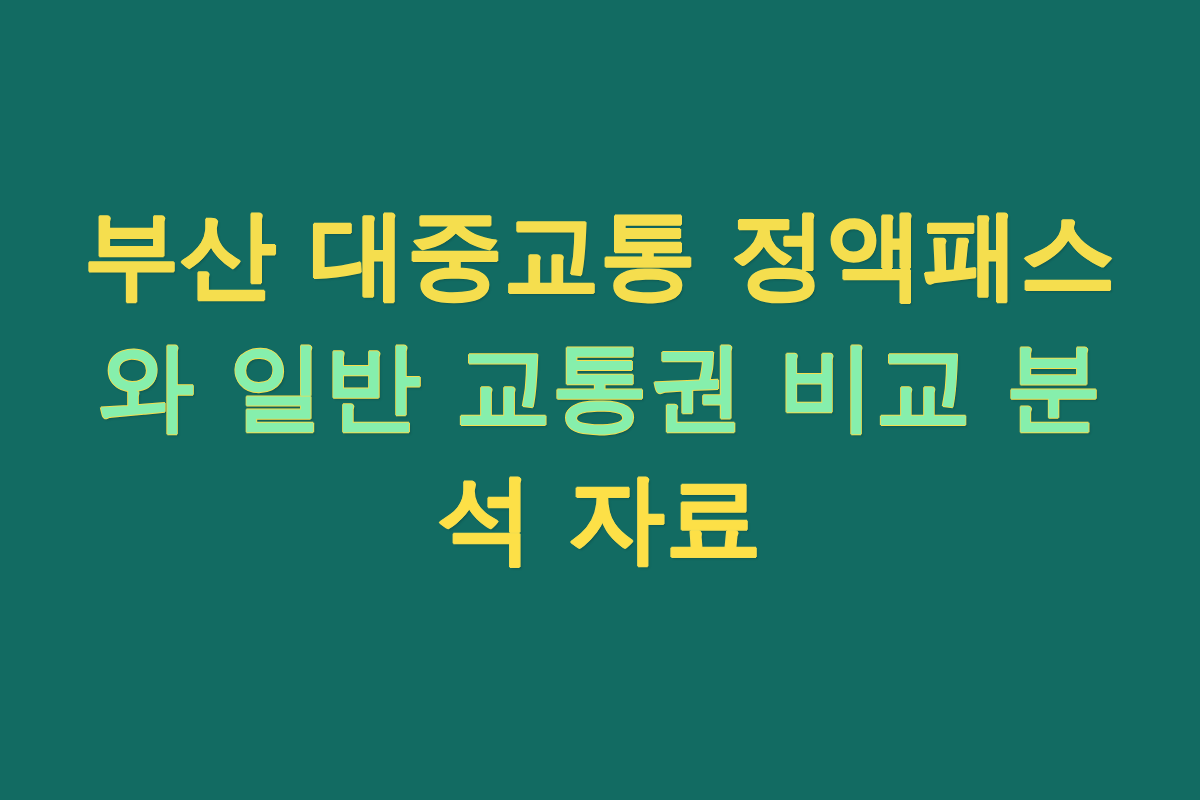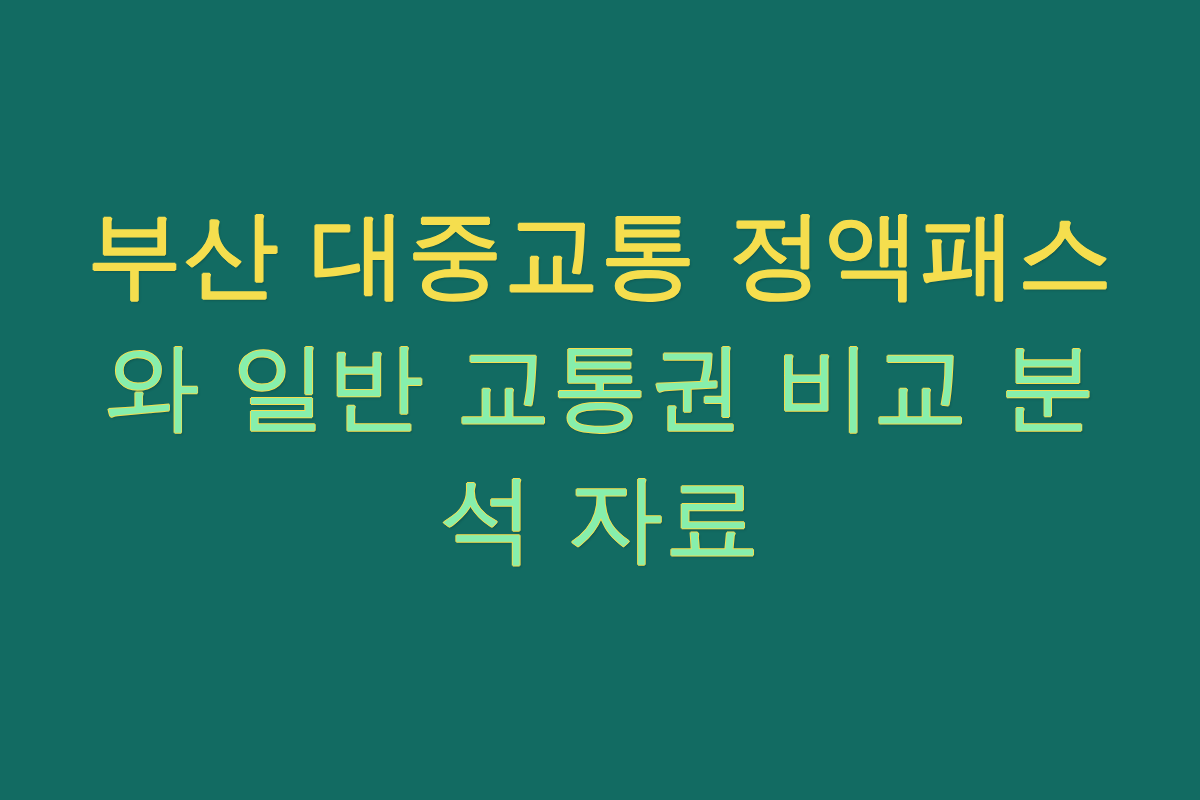--- a/index.html
+++ b/index.html
@@ -41,21 +41,21 @@
     row-gap: 0;
   }
 
   .headline-line {
     display: block;
     width: 100%;
     color: #f5de4e;
     font-family: "DejaVu Sans", "Liberation Sans", sans-serif;
     font-size: 96px;
     line-height: 132px;
-    font-weight: 400;
+    font-weight: 700;
     letter-spacing: 0.5px;
     white-space: pre;
     text-align: center;
     
     text-shadow:
        0.9px 0 0 #f5de4e,
       -0.9px 0 0 #f5de4e,
        0 0.9px 0 #f5de4e,
        0 -0.9px 0 #f5de4e,
        1.6px 1.6px 2.2px rgba(0, 0, 0, 0.16);
@@ -86,16 +86,16 @@
 <div class="title-card" style="background: rgb(18, 107, 98);">
 
   <h1 class="sr-only">부산 대중교통 정액패스와 일반 교통권 비교 분석 자료</h1>
 
   <div class="headline-block">
 
     <span class="headline-line" style="color: rgb(245, 222, 78); text-shadow: rgb(245, 222, 78) 0.9px 0px 0px, rgb(245, 222, 78) -0.9px 0px 0px, rgb(245, 222, 78) 0px 0.9px 0px, rgb(245, 222, 78) 0px -0.9px 0px, rgba(0, 0, 0, 0.16) 1.6px 1.6px 2.2px;">부산 대중교통 정액패스</span>
 
     <span class="headline-line" style="color: #86efac; text-shadow: rgb(245, 222, 78) 0.9px 0px 0px, rgb(245, 222, 78) -0.9px 0px 0px, rgb(245, 222, 78) 0px 0.9px 0px, rgb(245, 222, 78) 0px -0.9px 0px, rgba(0, 0, 0, 0.16) 1.6px 1.6px 2.2px;">와 일반 교통권 비교 분</span>
 
-    <span class="headline-line is-last" style="color: #86efac; text-shadow: rgb(245, 222, 78) 0.9px 0px 0px, rgb(245, 222, 78) -0.9px 0px 0px, rgb(245, 222, 78) 0px 0.9px 0px, rgb(245, 222, 78) 0px -0.9px 0px, rgba(0, 0, 0, 0.16) 1.6px 1.6px 2.2px;">석 자료</span>
+    <span class="headline-line is-last" style="color: #fde047; text-shadow: rgb(245, 222, 78) 0.9px 0px 0px, rgb(245, 222, 78) -0.9px 0px 0px, rgb(245, 222, 78) 0px 0.9px 0px, rgb(245, 222, 78) 0px -0.9px 0px, rgba(0, 0, 0, 0.16) 1.6px 1.6px 2.2px;">석 자료</span>
 
   </div>
 </div>
 
 </body></html>

